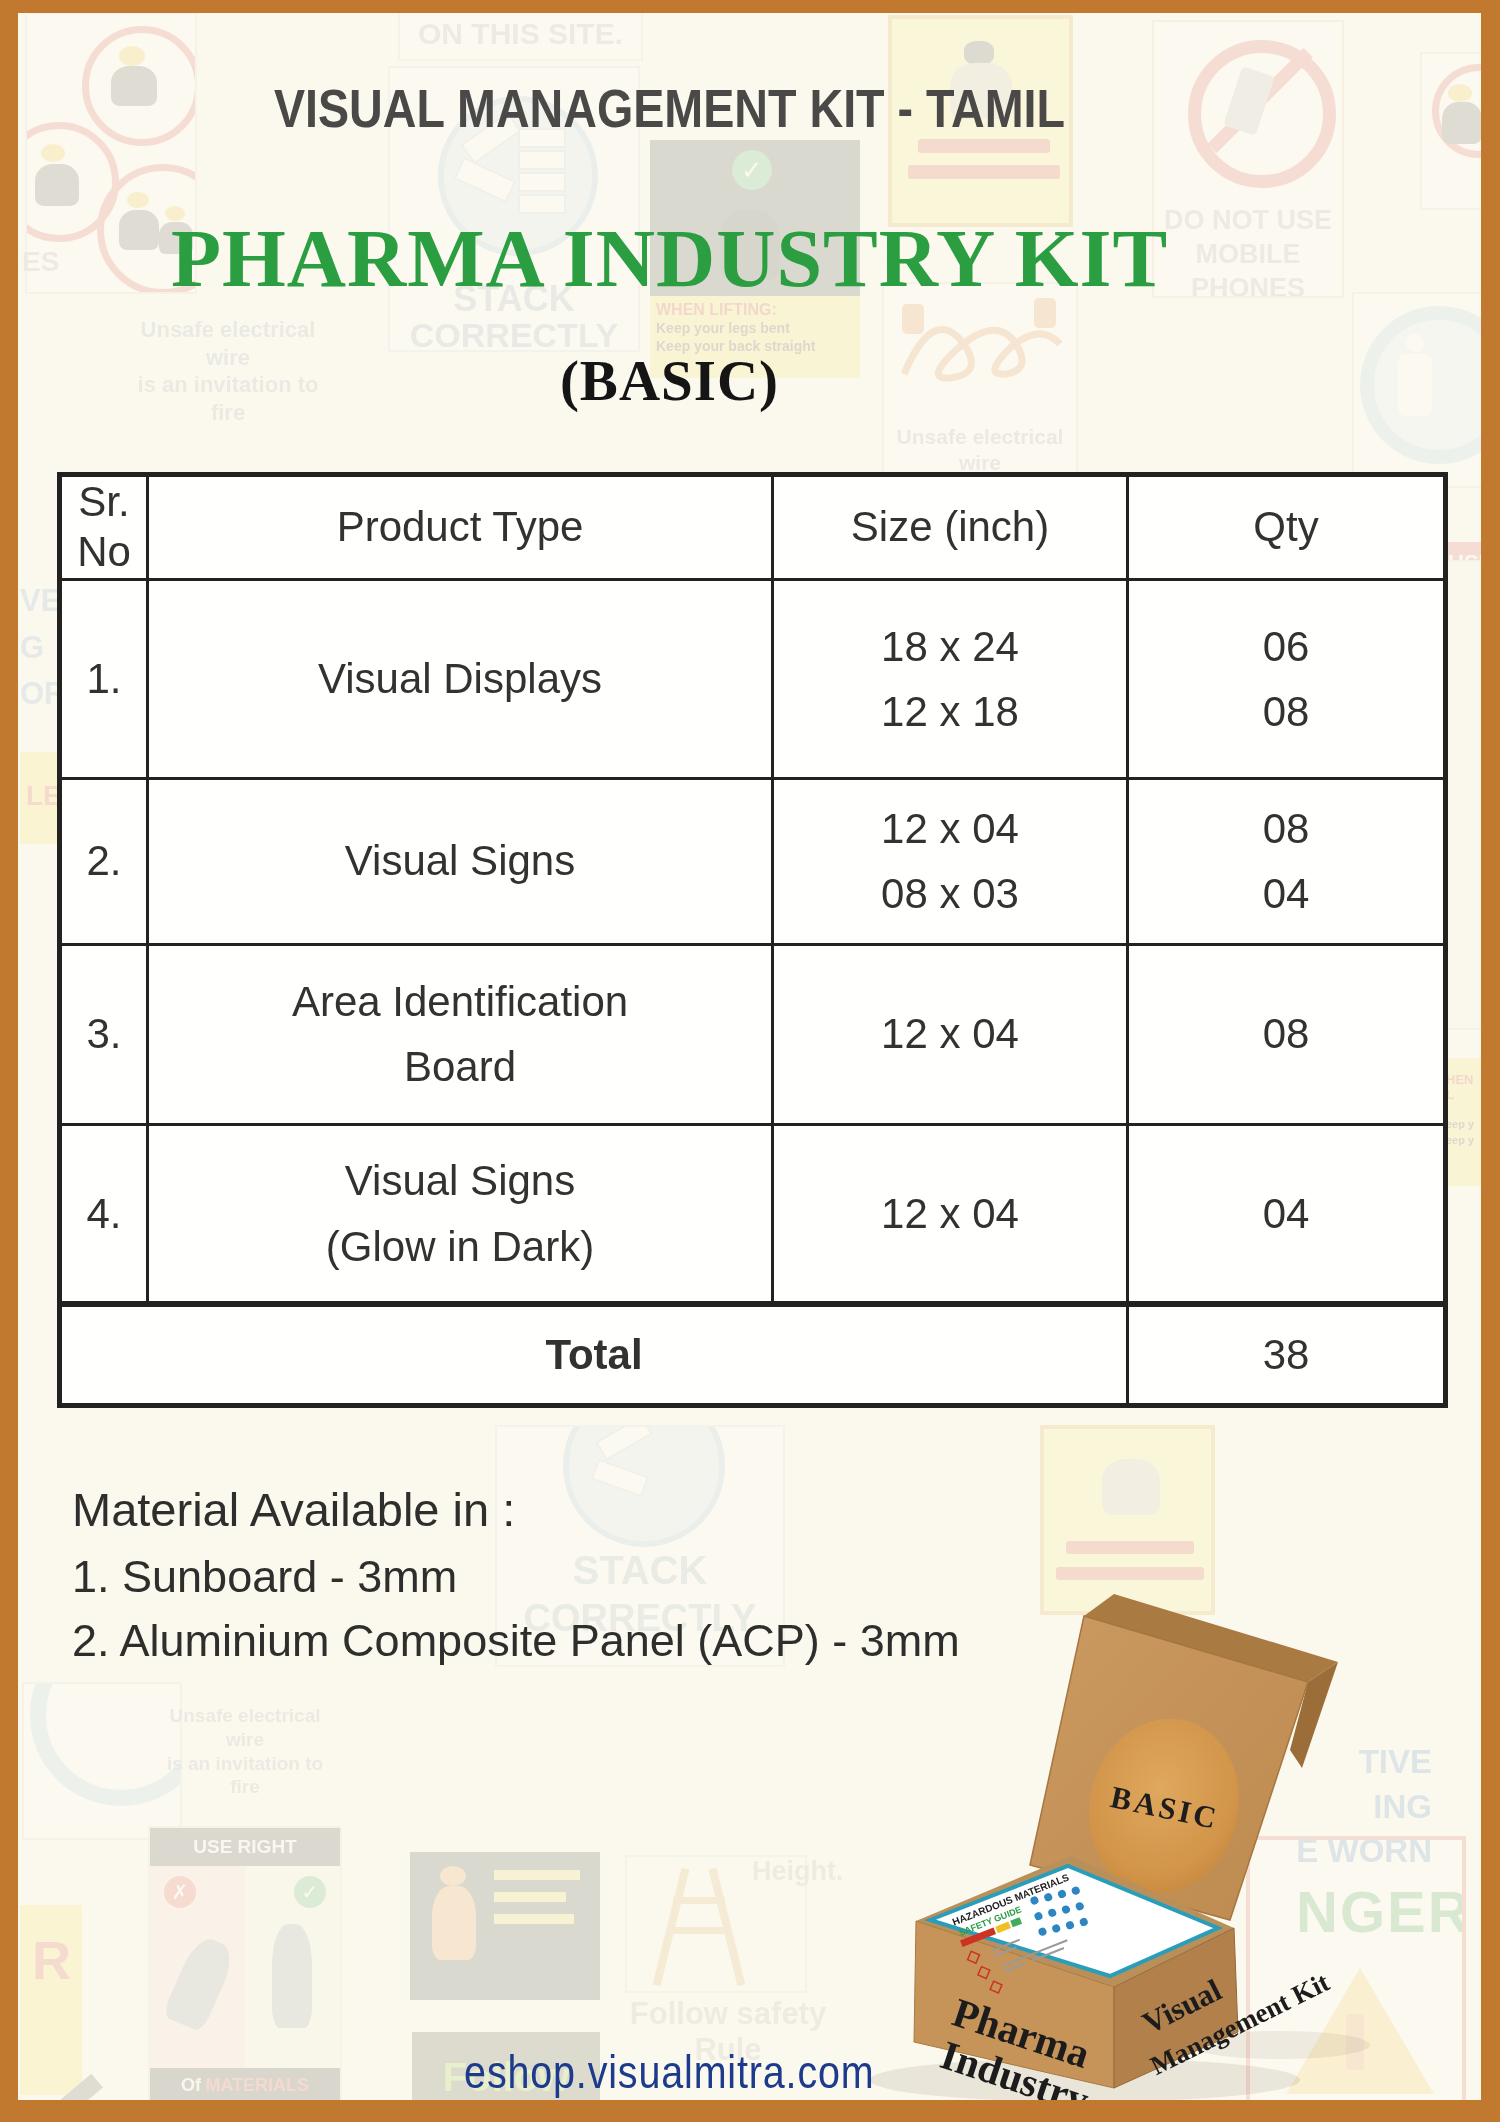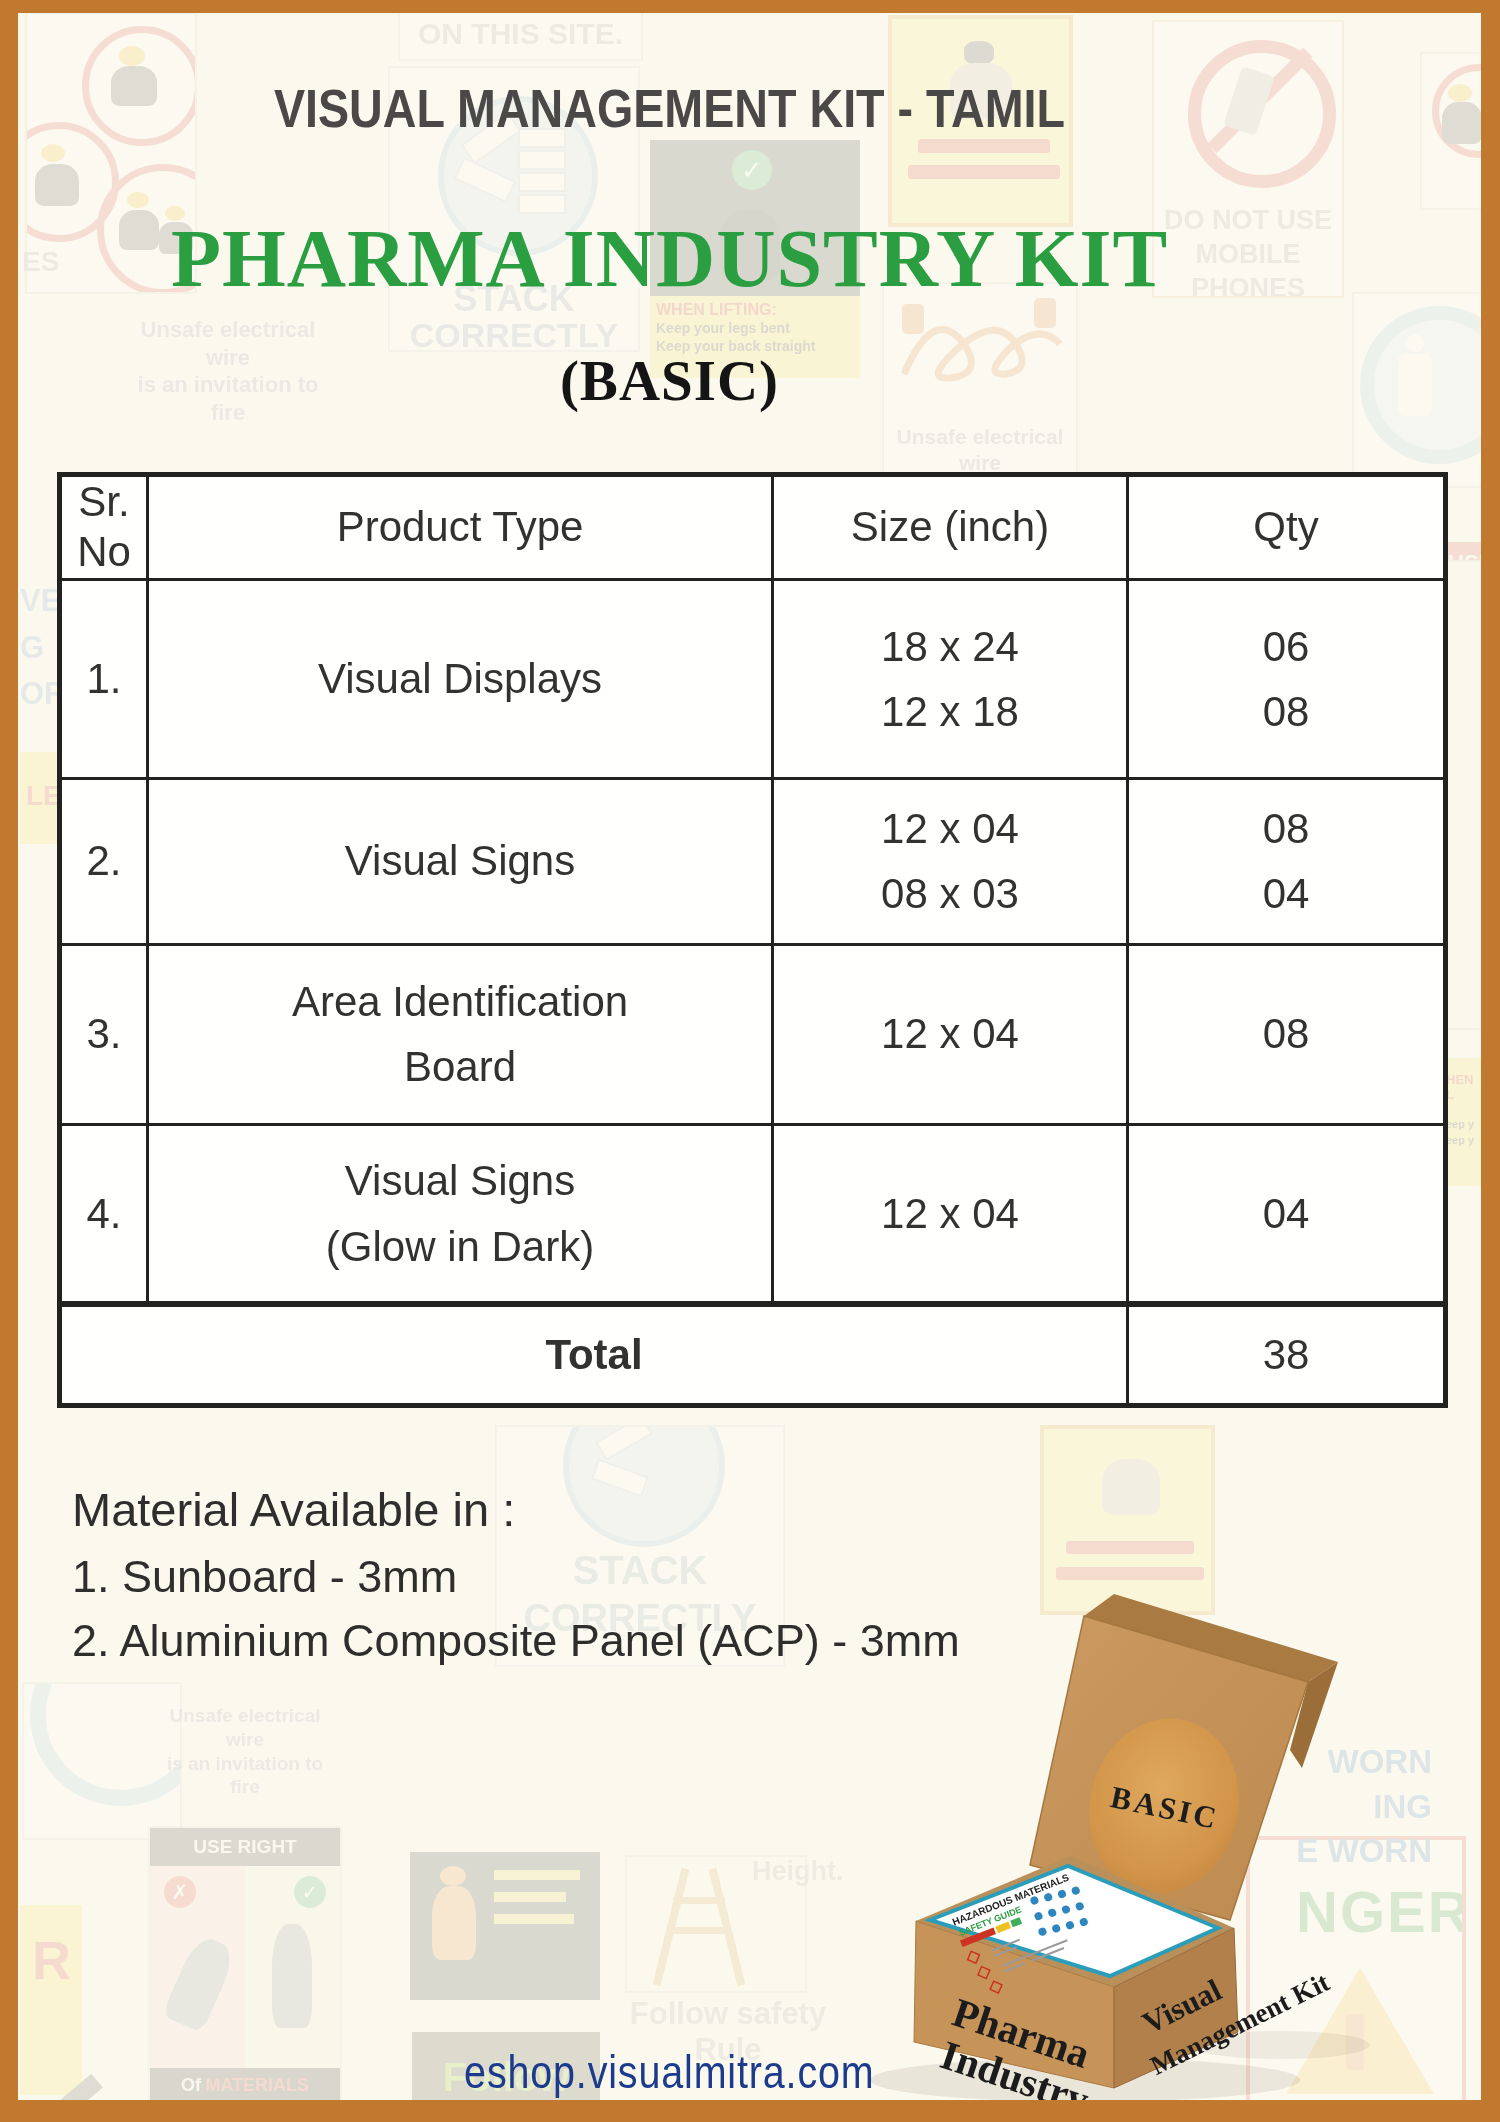--- a/index.html
+++ b/index.html
@@ -231,21 +231,21 @@
 
     <div style="position:absolute;left:618px;top:1996px;width:220px;text-align:center;font-weight:bold;font-size:31px;color:#a9a9a9;">Follow safety Rule</div>
 
     <div class="bgp" style="left:1246px;top:1836px;width:220px;height:268px;border:4px solid #e0584a;">
       <div style="font-weight:bold;font-size:58px;color:#2f9e3e;padding:38px 0 0 46px;letter-spacing:2px;">NGER</div>
       <div style="position:absolute;left:36px;bottom:6px;width:0;height:0;border-left:74px solid transparent;border-right:74px solid transparent;border-bottom:126px solid #f5c53d;"></div>
       <div style="position:absolute;left:96px;bottom:30px;width:18px;height:56px;background:#e8933c;border-radius:4px;"></div>
     </div>
 
     <div style="position:absolute;left:1282px;top:1740px;width:150px;text-align:right;font-weight:bold;font-size:33px;color:#4a86c8;line-height:1.35;">
-      <div>WORN</div>
+      <div>TIVE</div>
       <div>ING</div>
       <div>E WORN</div>
     </div>
 
     <div class="bgp" style="left:1440px;top:560px;width:44px;height:470px;background:#f5f2e6;"></div>
   </div>
 
   <div class="t center title"><span class="squeeze">VISUAL MANAGEMENT KIT - TAMIL</span></div>
   <div class="t center variant">(BASIC)</div>
   <div class="t center kitname">PHARMA INDUSTRY KIT</div>

